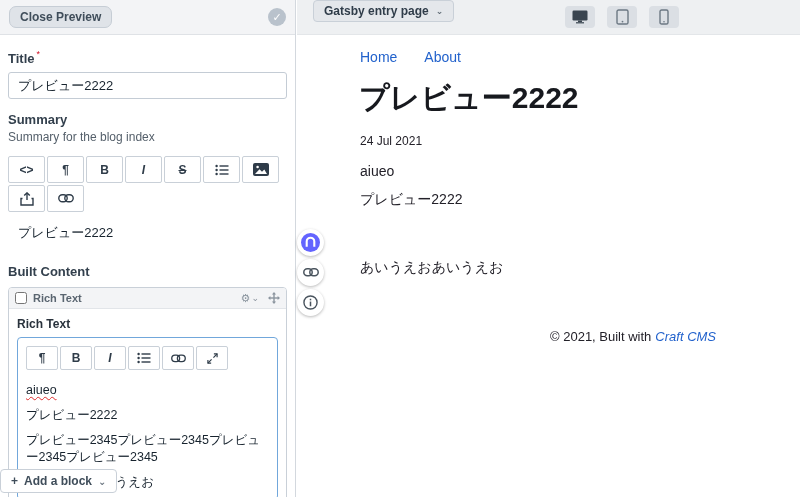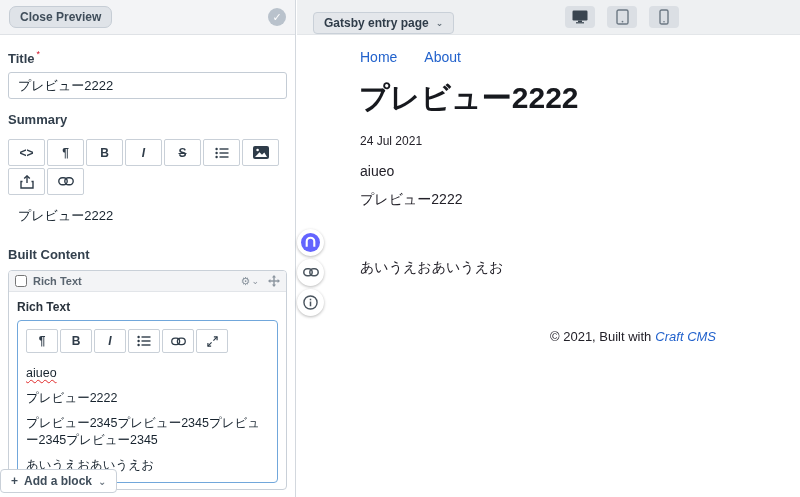--- a/index.html
+++ b/index.html
@@ -62,21 +62,21 @@
   .add-block-btn { position:absolute; left:0; bottom:4px; display:flex;
     align-items:center; gap:6px; background:#fff; border:1px solid #c9d0d8;
     border-radius:4px; padding:4px 10px; font-size:12px; color:#3f4d5a;
     font-weight:bold; cursor:pointer; font-family:inherit; }
   .add-block-btn .chev { font-size:10px; color:#6b7680; }
 
   
   .preview-pane { position:absolute; left:297px; top:0; width:503px; height:497px;
     background:#fff; }
   .preview-header { height:35px; background:#eef0f2; border-bottom:1px solid #e3e6e9;
-    display:flex; align-items:flex-end; padding:0 16px; position:relative; }
+    display:flex; align-items:flex-start; padding:0 16px; position:relative; }
   .target-btn { display:flex; align-items:center; gap:7px; background:#e4e7eb;
     border:1px solid #c9d0d8; border-radius:4px; padding:3px 10px; font-size:12px;
     color:#2f3c49; font-weight:bold; cursor:pointer; font-family:inherit; }
   .target-btn .chev { font-size:9px; color:#5b6771; }
   .device-group { position:absolute; left:268px; top:6px; display:flex; gap:12px; }
   .device-btn { width:30px; height:22px; background:#dbdfe4; border:none;
     border-radius:4px; display:flex; align-items:center; justify-content:center;
     cursor:pointer; }
 
   .preview-content { position:relative; height:462px; }
@@ -113,20 +113,21 @@
 
   <div class="editor-body">
 
     <div class="title-section">
       <span class="field-label">Title</span><span class="required">*</span>
       <input class="text-input" type="text" value="プレビュー2222" style="">
     </div>
 
     <div class="summary-section">
       <div class="field-label">Summary</div>
+      <div class="instructions">Summary for the blog index</div>
 
       <div class="toolbar">
         <button class="tb-btn">&lt;&gt;</button>
         <button class="tb-btn">¶</button>
         <button class="tb-btn">B</button>
         <button class="tb-btn italic">I</button>
         <button class="tb-btn strike">S</button>
         <button class="tb-btn">
           <svg width="14" height="12" viewBox="0 0 14 12">
             <circle cx="1.6" cy="2" r="1.2" fill="#2f3c49"></circle>

